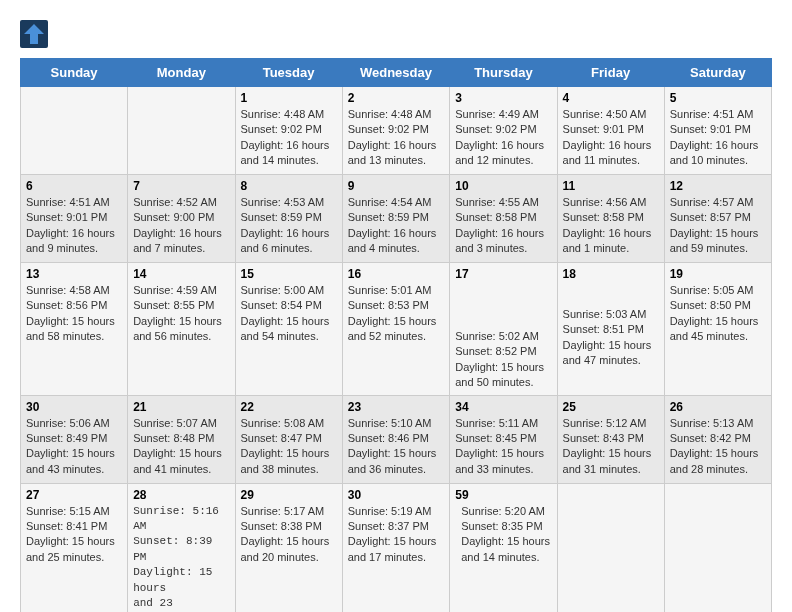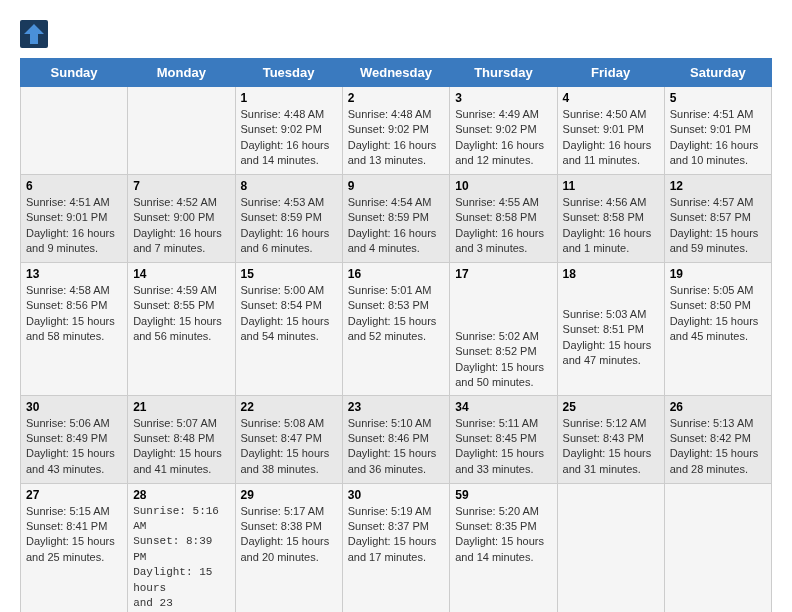--- a/index.html
+++ b/index.html
@@ -332,21 +332,21 @@
         </td>
         <td>
           <div class="day-num">30</div>
           <div class="day-detail" style="white-space: pre-line;">Sunrise: 5:19 AM
 Sunset: 8:37 PM
 Daylight: 15 hours
 and 17 minutes.</div>
         </td>
         <td>
           <div class="day-num">59</div>
-          <div class="day-detail" style="white-space: pre-line;">Sunrise: 5:20 AM
+          <div class="day-detail" style="white-space: pre-line; margin-left: 6px;">Sunrise: 5:20 AM
 Sunset: 8:35 PM
 Daylight: 15 hours
 and 14 minutes.</div>
         </td>
         <td>&nbsp;</td>
         <td>&nbsp;</td>
       </tr>
     </tbody>
 </table>
 

